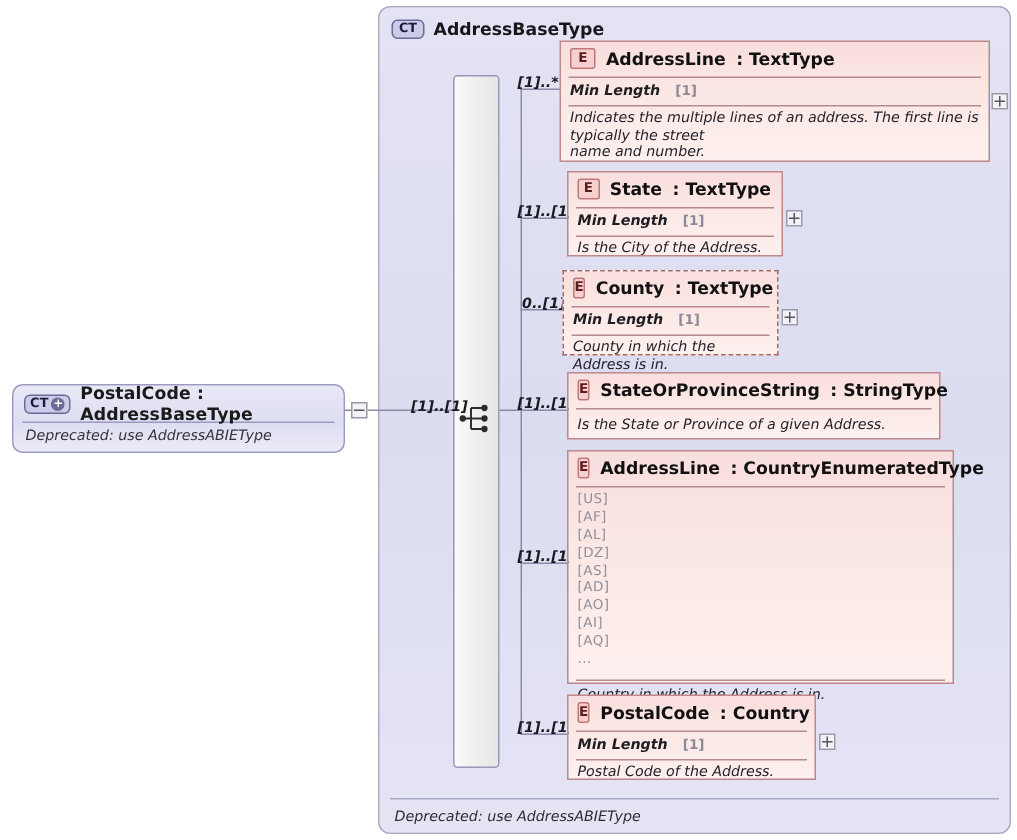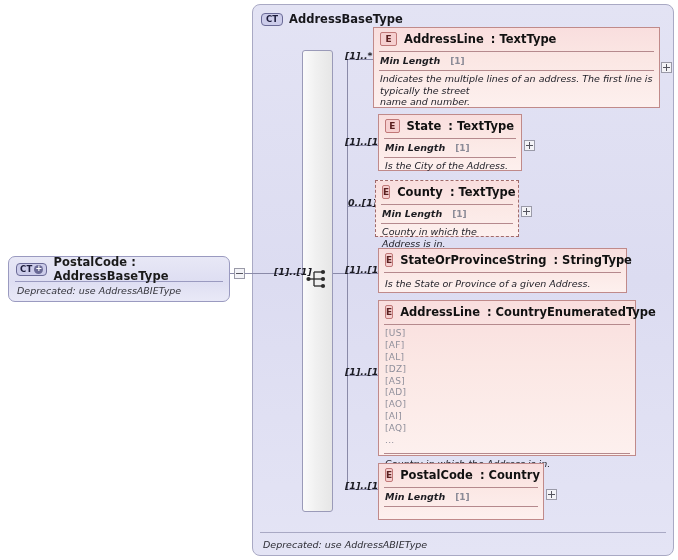--- a/index.html
+++ b/index.html
@@ -284,16 +284,17 @@
       <span class="e-badge">E</span>
       <span>PostalCode</span>
       <span>: Country</span>
     </div>
     <div class="ebox-sep"></div>
     <div class="facet-row">
       <span class="facet-name">Min Length</span>
       <span class="facet-val">[1]</span>
     </div>
     <div class="ebox-sep"></div>
+    <div class="ebox-desc">Postal Code of the Address.</div>
   </div>
   <div class="btn-sq plus" style="left:546px; top:489px;"></div>
 
 </div>
 
 </body></html>

